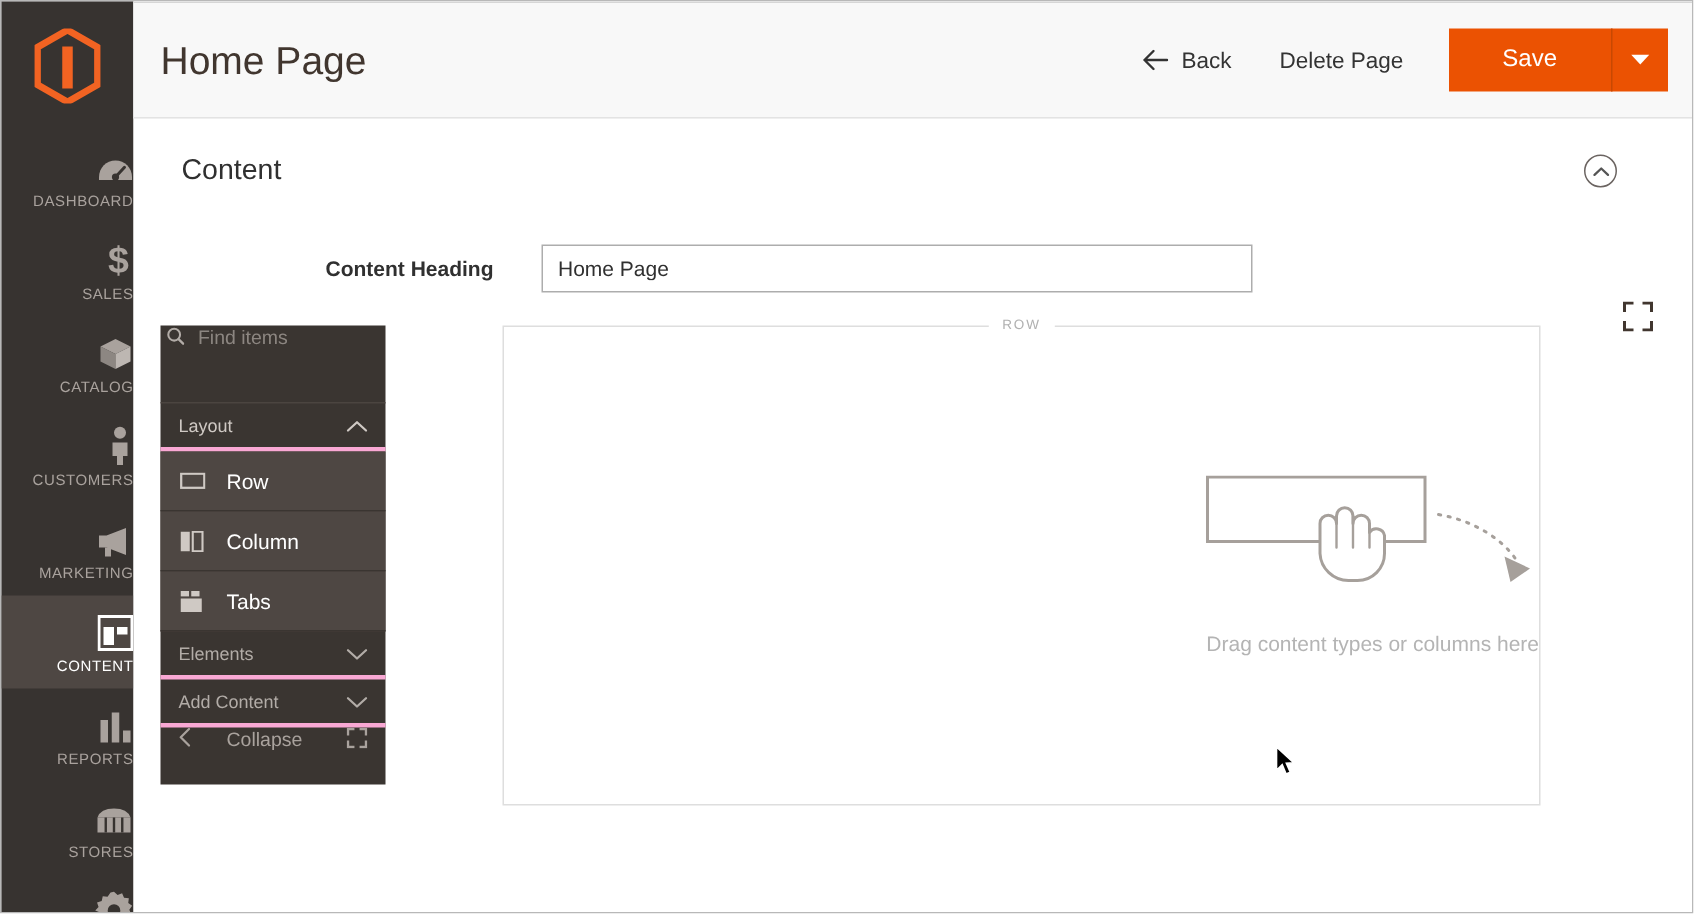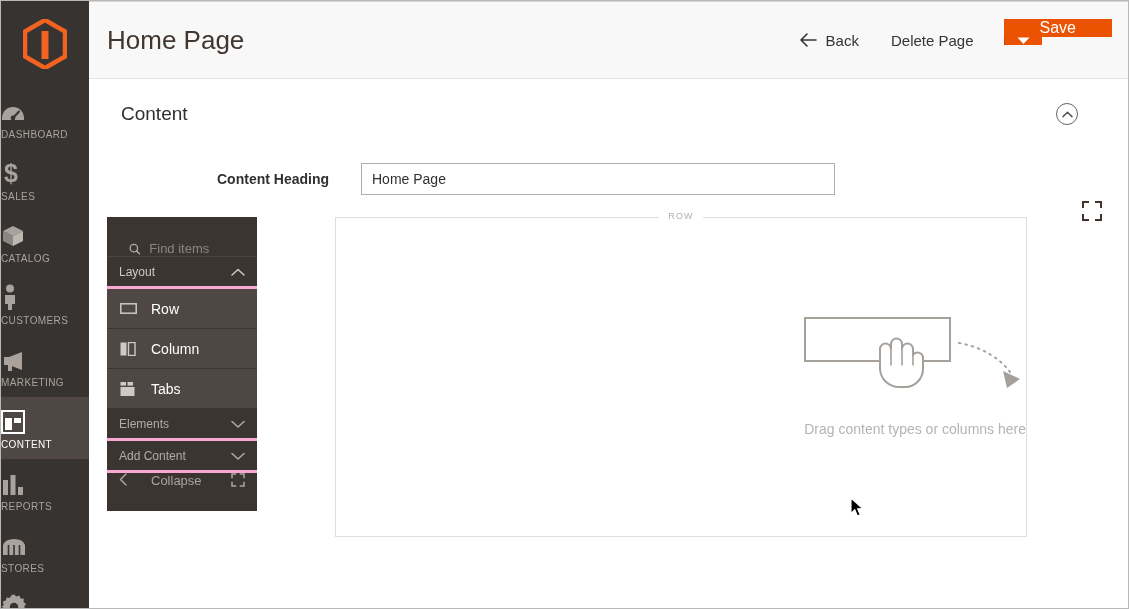--- a/index.html
+++ b/index.html
@@ -28,21 +28,21 @@
     padding-top: 10px;
     overflow: hidden;
   }
   .logo { width: 48px; height: 52px; margin: 8px 0 12px 0; display:flex; align-items:center; justify-content:center;}
   .logo-divider { width: 62px; height: 1px; background: #4f4a46; margin-bottom: 6px; }
   .nav-item {
     width: 88px;
     padding: 11px 0 9px 0;
     display: flex;
     flex-direction: column;
-    align-items: flex-start;
+    align-items: flex-end;
     cursor: pointer;
     text-decoration: none;
   }
   .nav-item.active { background: #4e4743; }
   .nav-icon { height: 26px; display: flex; align-items: flex-end; justify-content: center; margin-bottom: 5px; }
   .nav-label {
     font-size: 10px;
     letter-spacing: 0.4px;
     color: #a9a29d;
     text-transform: uppercase;
@@ -76,21 +76,21 @@
     background: none; border: none; cursor: pointer;
     padding: 8px 14px;
     font-family: "Liberation Sans", sans-serif;
   }
   .btn-text {
     font-size: 15px; color: #333333;
     background: none; border: none; cursor: pointer;
     padding: 8px 18px; margin-right: 12px;
     font-family: "Liberation Sans", sans-serif;
   }
-  .save-group { display: flex; align-items: stretch; height: 42px; flex-direction: column; }
+  .save-group { display: flex; align-items: stretch; height: 42px; }
   .btn-save {
     background: #eb5202; color: #fff; border: none;
     font-size: 16px; padding: 0 36px; cursor: pointer;
     font-family: "Liberation Sans", sans-serif;
   }
   .save-caret {
     background: #eb5202; border: none; border-left: 1px solid #c84802;
     width: 38px; cursor: pointer;
     display: flex; align-items: center; justify-content: center;
   }
@@ -132,22 +132,22 @@
   .pb-wrap { position: relative; margin-top: 22px; display: flex; }
 
   .pb-panel {
     position: absolute; left: 2px; top: 0;
     width: 150px;
     background: #3a3531;
     z-index: 5;
     font-family: "Liberation Sans", sans-serif;
   }
   .pb-search {
-    height: 40px; display: flex; align-items: flex-end; gap: 9px;
-    padding: 0 22px; border-bottom: 1px solid #4b4540;
+    height: 52px; display: flex; align-items: flex-start; gap: 9px;
+    padding: 0 4px; border-bottom: 1px solid #4b4540;
   }
   .pb-search-input {
     background: transparent; border: none; outline: none;
     color: #b2aca7; font-size: 13px; width: 100%;
     font-family: "Liberation Sans", sans-serif;
   }
   .pb-search-input::placeholder { color: #8c8681; }
   .pb-group-head {
     height: 32px; display: flex; align-items: center;
     padding: 0 12px; color: #cfc9c4; font-size: 12px;

